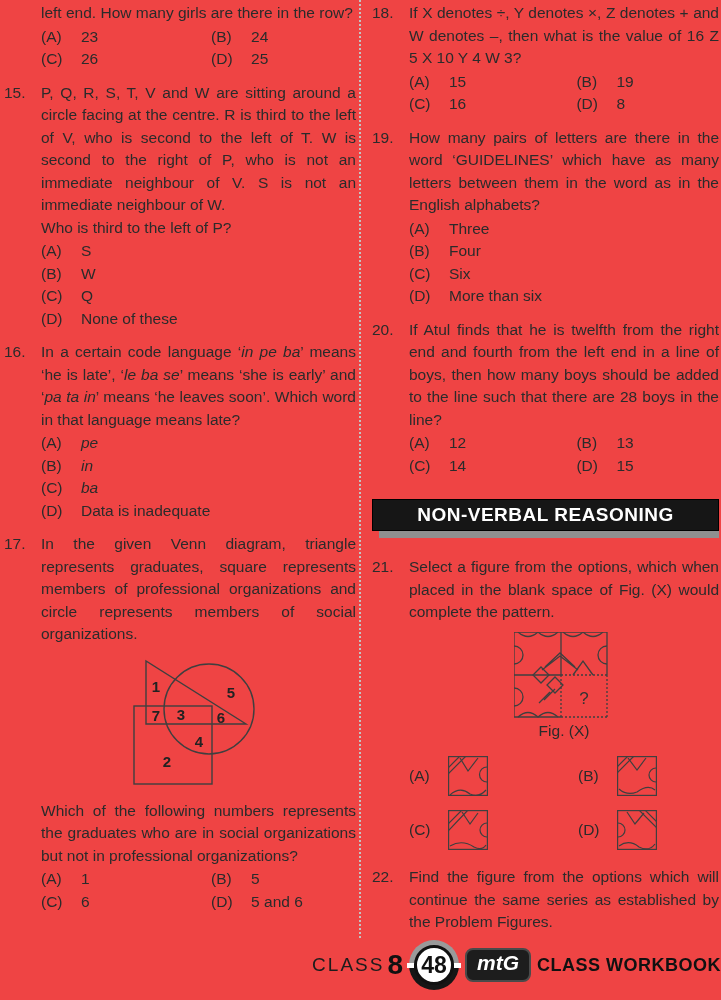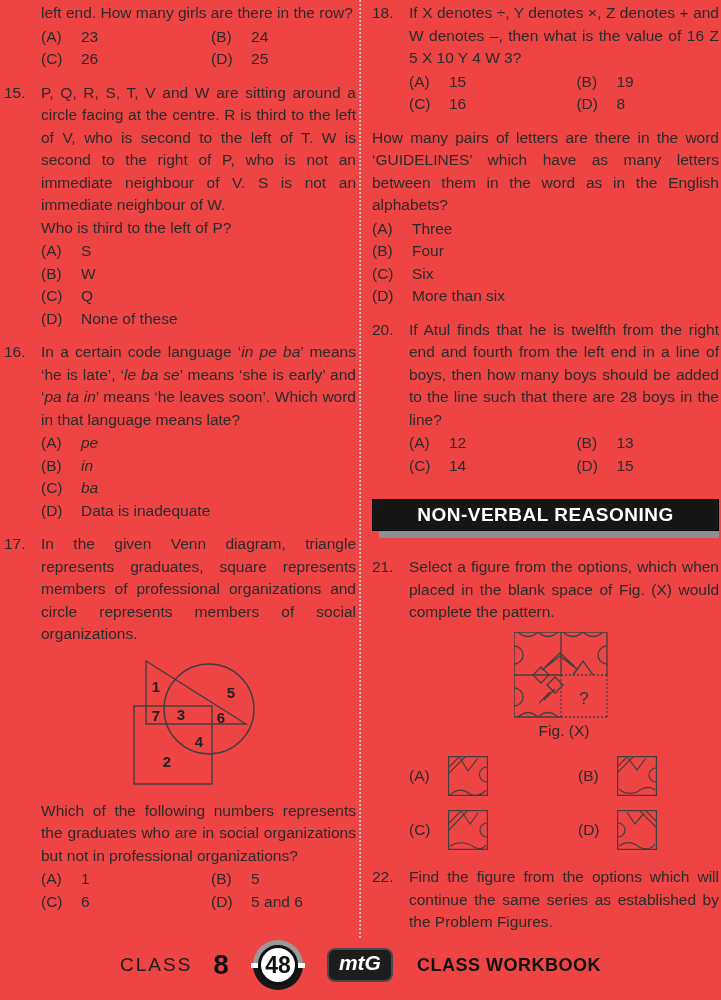--- a/index.html
+++ b/index.html
@@ -32,21 +32,21 @@
   .figcell.first{width:169px;}
   .flabel{width:39px;flex:none;}
   svg{display:block;}
   
   .banner{margin-top:22px;background:#161616;border:1px solid #000;color:#fff;
     text-align:center;font-weight:bold;font-size:19px;letter-spacing:0.5px;
     height:30px;line-height:30px;}
   .banner-shadow{height:7px;background:#8f8f8f;margin:0 0 18px 7px;}
   
   .footer{position:absolute;left:0;bottom:10px;width:721px;display:flex;
-    align-items:center;justify-content:center;gap:24px;}
+    align-items:center;justify-content:flex-end;gap:6px;}
   .class-word{font-size:19px;letter-spacing:2px;color:#1c1c1c;}
   .class-number{font-size:28px;font-weight:bold;color:#111;margin-left:-3px;}
   .badge{position:relative;width:50px;height:50px;flex:none;}
   .badge-ring{position:absolute;inset:0;border-radius:50%;
     background:linear-gradient(180deg,#9a9a9a 0 48%,#161616 48% 100%);}
   .badge-ring::before,.badge-ring::after{content:"";position:absolute;top:46%;width:7px;height:5px;background:#fff;}
   .badge-ring::before{left:-2px;}
   .badge-ring::after{right:-2px;}
   .badge-inner{position:absolute;inset:5px;background:#fff;border:3px solid #111;border-radius:50%;
     display:flex;align-items:center;justify-content:center;font-size:23px;font-weight:bold;color:#111;}
@@ -217,20 +217,21 @@
             <div class="opt opt-b">
                 <span class="optlab">(D)</span>
                 <span>8</span>
               </div>
           </div>
         </div>
       </div>
     </div>
 
     <div class="q">
+      <div class="qnum">19.</div>
       <div class="qbody">
         <div>How many pairs of letters are there in the word ‘GUIDELINES’ which have as many letters between them in the word as in the English alphabets?</div>
         <div class="opts">
           <div class="opt">
               <span class="optlab">(A)</span>
               <span>Three</span>
             </div>
           <div class="opt">
               <span class="optlab">(B)</span>
               <span>Four</span>

